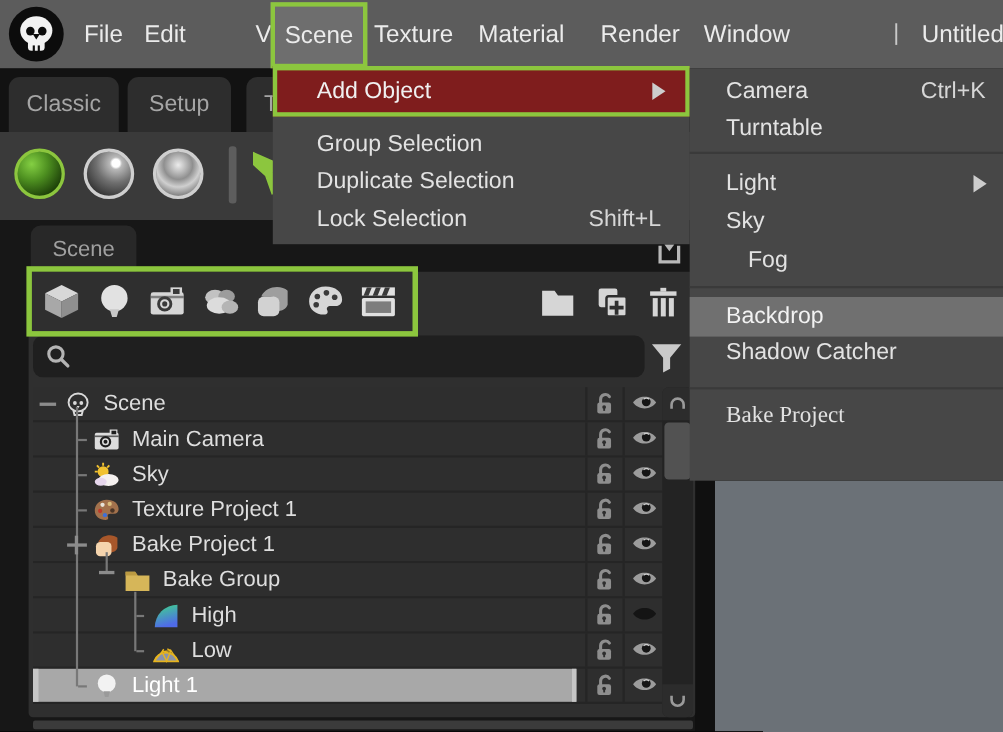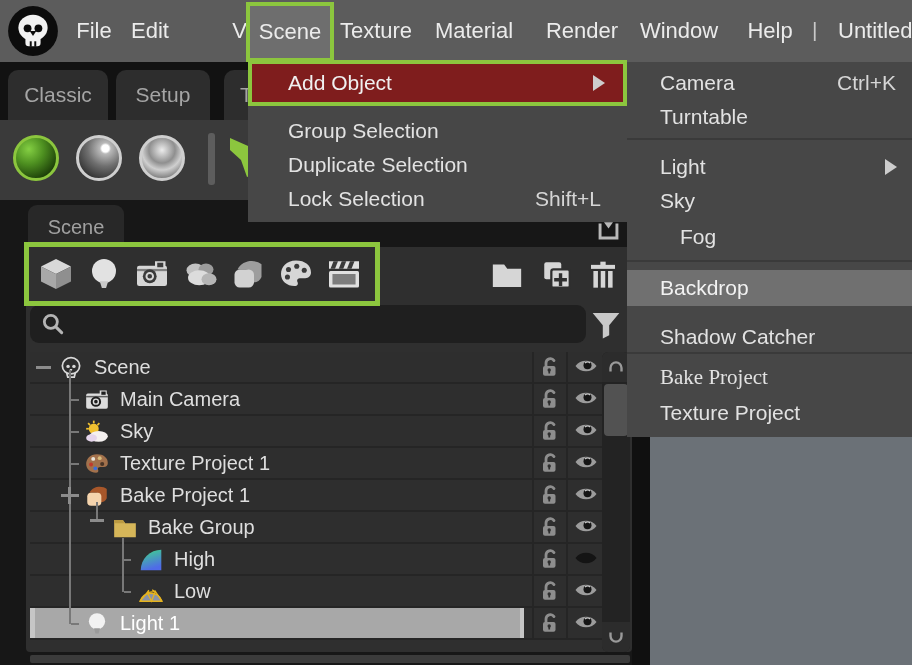--- a/index.html
+++ b/index.html
@@ -247,21 +247,20 @@
         <use href="#s-skull-logo"></use>
       </svg>
     <div class="mitem" style="left:70px;width:48px;">File</div>
     <div class="mitem" style="left:126px;width:48px;">Edit</div>
     <div class="mitem" style="left:183px;width:58px;margin-left:44px;">View</div>
     <div class="mitem active-box" style="left:246px;width:80px;">Scene</div>
     <div class="mitem" style="left:336px;width:80px;">Texture</div>
     <div class="mitem" style="left:426px;width:96px;">Material</div>
     <div class="mitem" style="left:540px;width:84px;">Render</div>
     <div class="mitem" style="left:630px;width:98px;">Window</div>
-    <div class="mitem" style="left:742px;width:56px;">Help</div>
     <div class="msep" style="left:812px;">|</div>
     <div class="mitem" style="left:838px;width:120px;text-align:left;">Untitled</div>
   </div>
 
   <div class="tabstrip">
     <div class="wtab" style="left:8px;width:100px;">Classic</div>
     <div class="wtab" style="left:116px;width:94px;">Setup</div>
     <div class="wtab" style="left:224px;width:100px;text-align:left;padding-left:16px;box-sizing:border-box;">T</div>
   </div>
 
@@ -532,25 +531,22 @@
     <div class="menuitem" style="top:122px;height:34px;">
       <span class="lbl" style="left:33px;">Sky</span>
     </div>
     <div class="menuitem" style="top:158px;height:34px;">
       <span class="lbl" style="left:33px;margin-left:20px;">Fog</span>
     </div>
     <div class="msep2" style="top:198px;"></div>
     <div class="menuitem" style="top:208px;height:36px;background:#707070;">
       <span class="lbl" style="left:33px;color:#f2f2f2;">Backdrop</span>
     </div>
-    <div class="menuitem" style="top:258px;height:34px;">
+    <div class="menuitem" style="top:241px;height:34px;">
       <span class="lbl" style="left:33px;">Shadow Catcher</span>
     </div>
     <div class="msep2" style="top:290px;"></div>
     <div class="menuitem" style="top:298px;height:34px;font-family:Liberation Serif, serif;">
       <span class="lbl" style="left:33px;">Bake Project</span>
     </div>
-    <div class="menuitem" style="top:334px;height:34px;">
-      <span class="lbl" style="left:33px;">Texture Project</span>
-    </div>
   </div>
 
 </div>
 
 </body></html>

